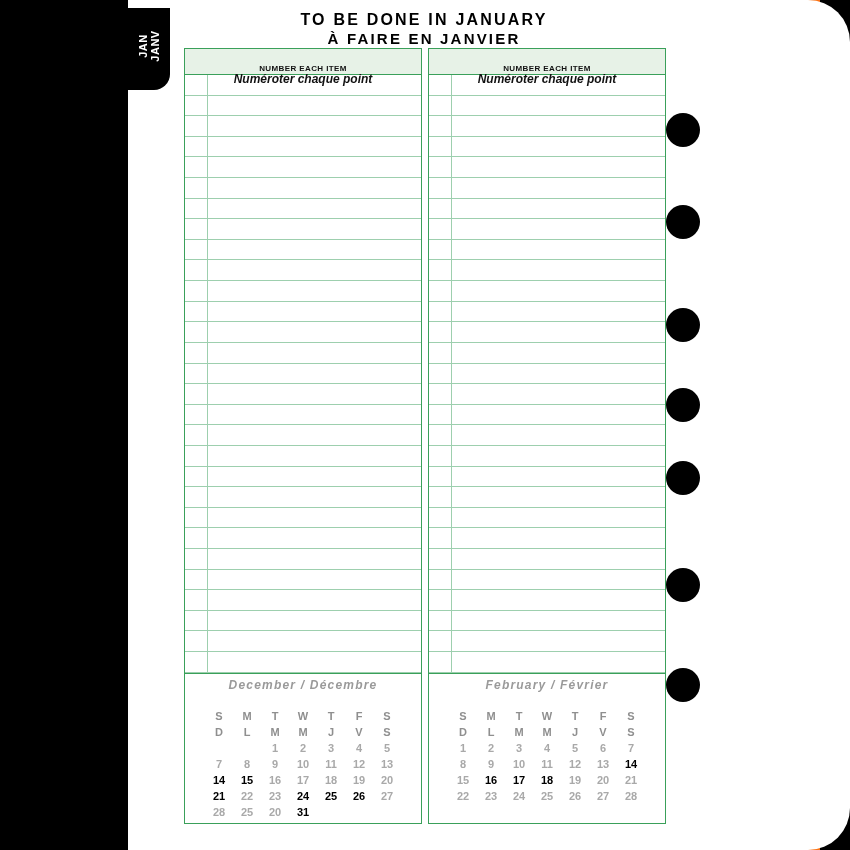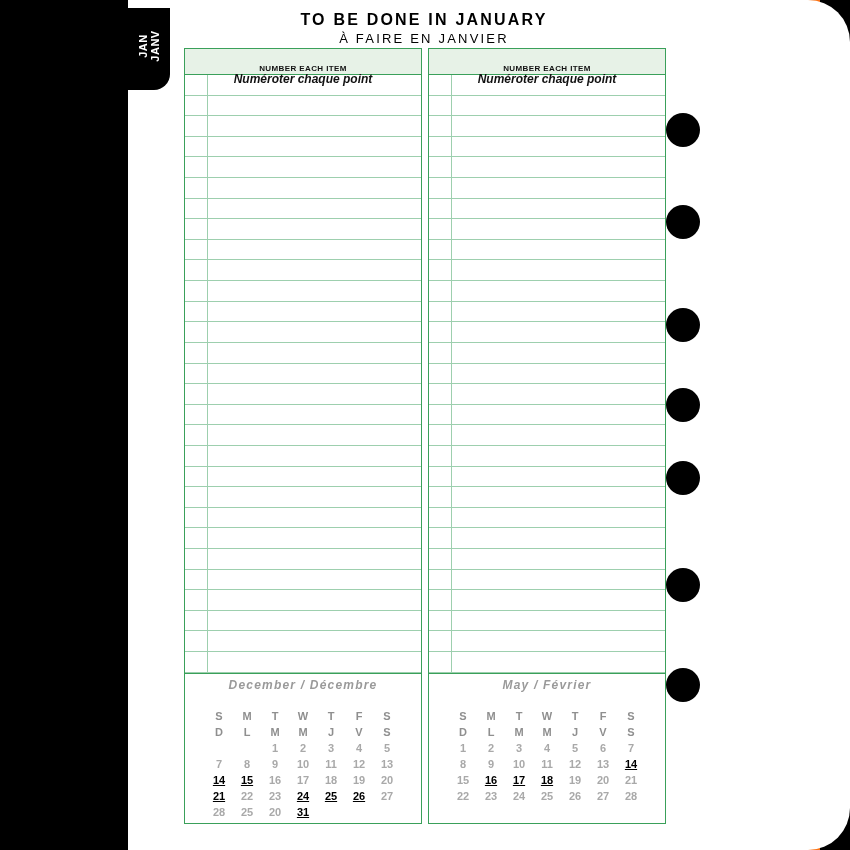--- a/index.html
+++ b/index.html
@@ -78,22 +78,22 @@
     text-align: center;
   }
   .title-en {
     font-size: 16px;
     font-weight: bold;
     letter-spacing: 2.2px;
     color: #000;
     line-height: 19px;
   }
   .title-fr {
-    font-size: 13px;
-    font-weight: normal;
+    font-size: 15px;
+    font-weight: bold;
     letter-spacing: 2.2px;
     color: #000;
     line-height: 19px;
   }
 
   
   .col {
     position: absolute;
     top: 48px;
     width: 238px;
@@ -179,21 +179,21 @@
     width: 28px;
     height: 16px;
     text-align: center;
     font-size: 11px;
     font-weight: bold;
     color: #a9a9a9;
     padding: 0;
     line-height: 16px;
   }
   .mini-cal th { color: #8f8f8f; }
-  .mini-cal td.dark { color: #000000; text-decoration: underline; }
+  .mini-cal td.dark { color: #000000; }
   .mini-cal td.empty { color: transparent; }
 
   .frame-left-black {
     position: absolute;
     left: 0; top: 0;
     width: 128px; height: 850px;
     background: #000;
   }
 </style>
 </head>
@@ -356,21 +356,21 @@
             <div class="rule-line"></div>
             <div class="rule-line"></div>
             <div class="rule-line"></div>
             <div class="rule-line"></div>
             <div class="rule-line"></div>
             <div class="rule-line"></div>
             <div class="rule-line"></div>
           </div>
       </div>
       <div class="mini-cal">
-        <div class="mini-cal-title">May / Février</div>
+        <div class="mini-cal-title">February / Février</div>
         <table>
           <thead>
             <tr id="feb-wd-en">
                 <th>S</th>
                 <th>M</th>
                 <th>T</th>
                 <th>W</th>
                 <th>T</th>
                 <th>F</th>
                 <th>S</th>

